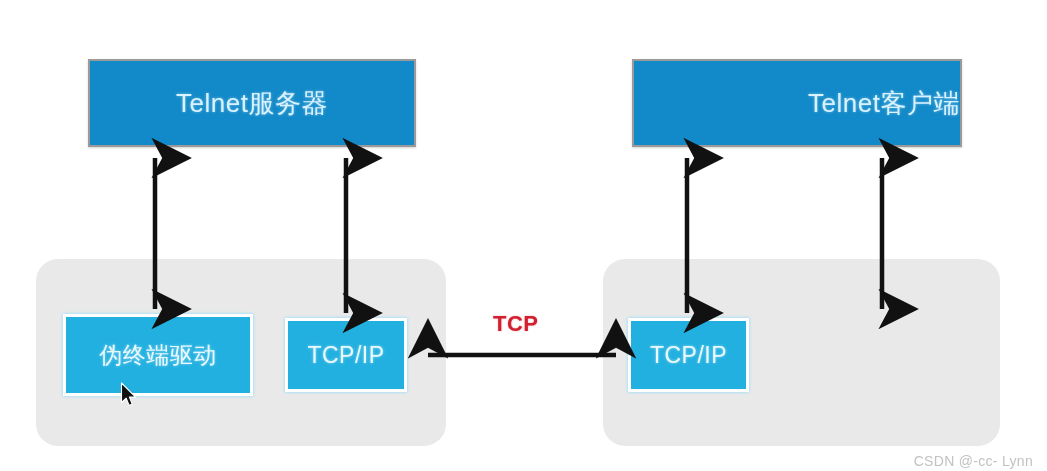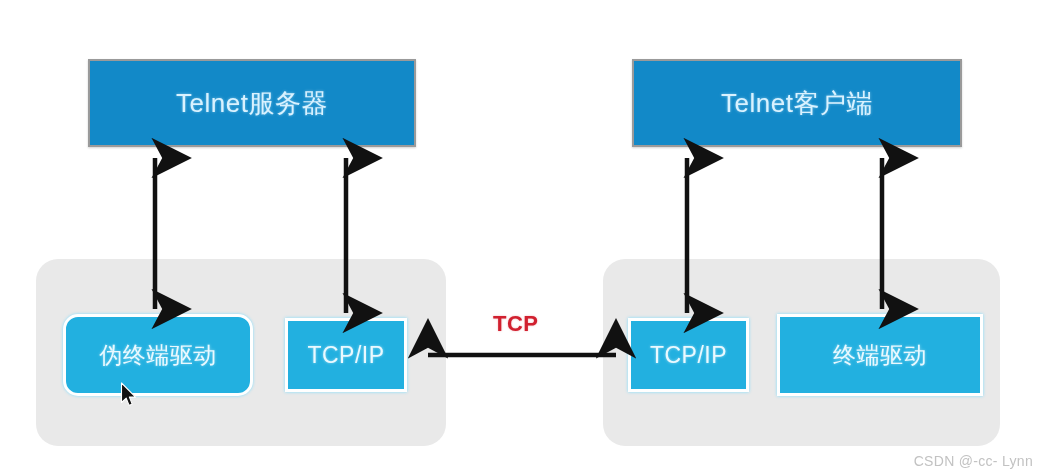--- a/index.html
+++ b/index.html
@@ -36,21 +36,21 @@
   }
   .top-box .label {
     color: #d9f2ff;
     font-size: 26px;
     letter-spacing: 0.5px;
     text-shadow: 0 0 3px rgba(210,240,255,0.55);
     white-space: nowrap;
   }
 
   #box-telnet-server { left: 88px;  top: 51px; width: 328px; height: 88px; }
-  #box-telnet-client { left: 632px; top: 51px; width: 330px; height: 88px; }
+  #box-telnet-client { left: 632px; top: 51px; width: 330px; height: 88px; justify-content: flex-end; }
 
   
   .host-panel {
     position: absolute;
     background: #e9e9e9;
     border-radius: 22px;
     box-sizing: border-box;
   }
   #panel-server { left: 36px;  top: 251px; width: 410px; height: 187px; }
   #panel-client { left: 603px; top: 251px; width: 397px; height: 187px; }
@@ -67,21 +67,21 @@
     box-shadow: 0 0 3px rgba(120,220,255,0.95);
   }
   .module-box .label {
     color: #eaf9ff;
     font-size: 23px;
     letter-spacing: 0.5px;
     text-shadow: 0 0 3px rgba(225,248,255,0.6);
     white-space: nowrap;
   }
 
-  #mod-pty        { left: 63px;  top: 306px; width: 190px; height: 82px; border-radius: 15px; }
+  #mod-pty        { left: 63px;  top: 306px; width: 190px; height: 82px; }
   #mod-tcpip-srv  { left: 285px; top: 310px; width: 122px; height: 74px; }
   #mod-tcpip-cli  { left: 628px; top: 310px; width: 121px; height: 74px; }
   #mod-term-drv   { left: 777px; top: 306px; width: 206px; height: 82px; }
 
   
   .arrow-svg {
     position: absolute;
     overflow: visible;
     pointer-events: none;
   }
@@ -140,23 +140,20 @@
   </div>
 
   <div id="mod-tcpip-srv" class="module-box">
     <span class="label">TCP/IP</span>
   </div>
 
   <div id="mod-tcpip-cli" class="module-box">
     <span class="label">TCP/IP</span>
   </div>
 
-  <div id="mod-term-drv" class="module-box">
-    <span class="label">终端驱动</span>
-  </div>
 
   <svg class="arrow-svg" style="left:0; top:0;" width="1047" height="471">
     <defs>
       <marker id="ah-up" markerWidth="9" markerHeight="9" refX="4.5" refY="8.2" orient="auto" markerUnits="strokeWidth">
         <path d="M4.5 0 L9 9 L4.5 6.6 L0 9 Z" fill="#111111"></path>
       </marker>
       <marker id="ah-down" markerWidth="9" markerHeight="9" refX="4.5" refY="8.2" orient="auto" markerUnits="strokeWidth">
         <path d="M4.5 0 L9 9 L4.5 6.6 L0 9 Z" fill="#111111"></path>
       </marker>
       <marker id="ah-left" markerWidth="9" markerHeight="9" refX="4.5" refY="8.2" orient="auto" markerUnits="strokeWidth">

